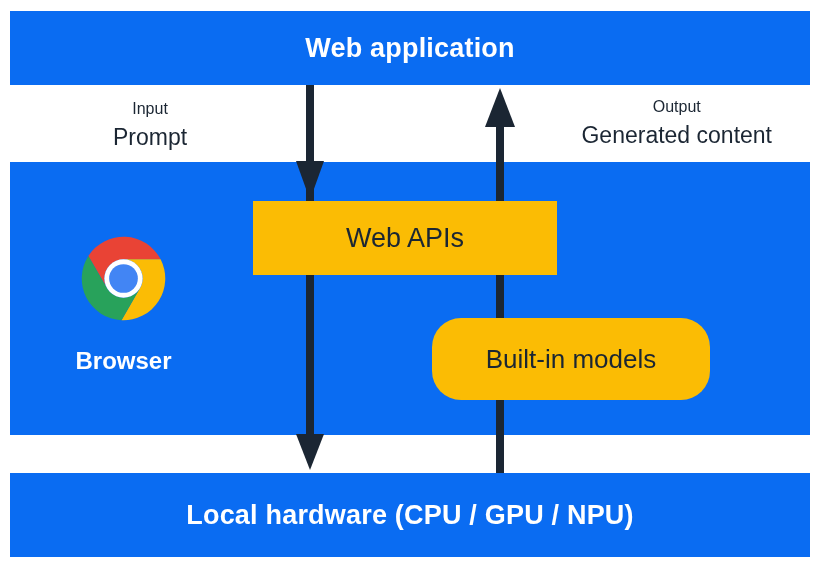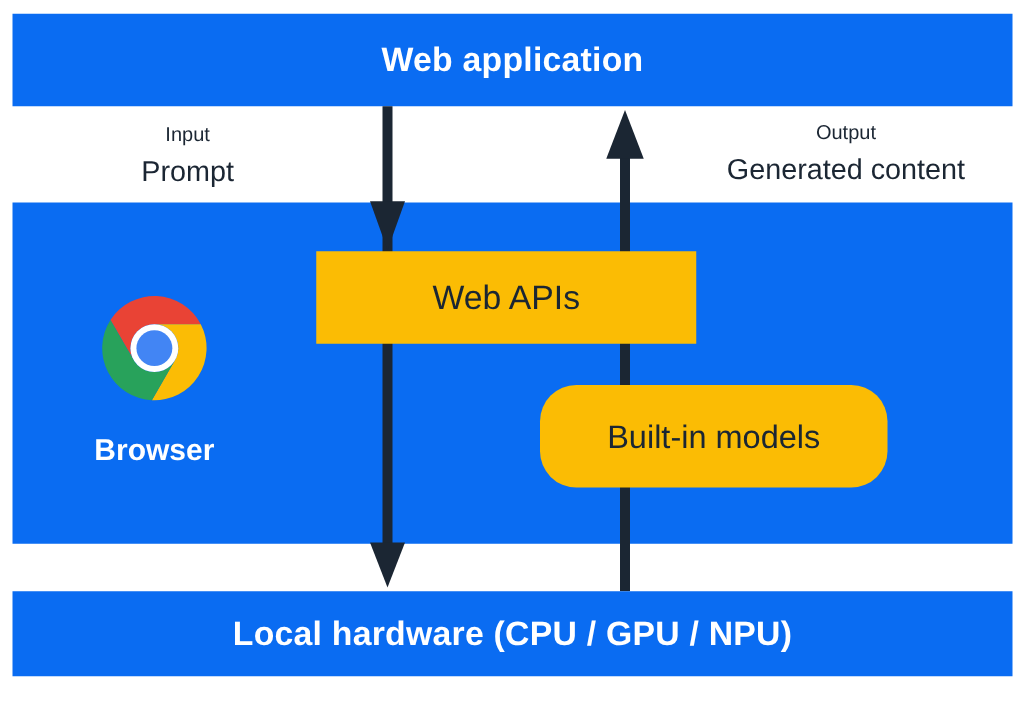--- a/index.html
+++ b/index.html
@@ -15,42 +15,42 @@
   html,body{margin:0;padding:0;background:#fff;}
   .canvas{
     position:relative;width:820px;height:566px;background:#fff;overflow:hidden;
     font-family:"Liberation Sans",sans-serif;
   }
   .bar{
     position:absolute;left:10px;width:800px;background:var(--section-blue);
     display:flex;align-items:center;justify-content:center;
   }
   .top-bar{top:11px;height:74px;}
-  .bottom-bar{top:473px;height:68px;}
+  .bottom-bar{top:473px;height:84px;}
   .bar-label{
     color:var(--text-white);font-weight:bold;font-size:27px;letter-spacing:.2px;
   }
   .mid-section{
     position:absolute;left:10px;top:162px;width:800px;height:273px;
     background:var(--section-blue);
   }
   .io-block{position:absolute;color:var(--ink-navy);}
   .io-block.input{left:113px;top:96px;text-align:left;}
   .io-block.output{right:48px;top:94px;text-align:right;}
   .io-caption{font-size:16px;font-weight:400;line-height:25px;text-align:center;}
   .io-value{font-size:23px;font-weight:normal;line-height:27px;margin-top:3px;}
   .arrows{position:absolute;left:0;top:0;pointer-events:none;}
   .arrow-shape{fill:var(--ink-navy);}
   .yellow-box{
     position:absolute;background:var(--accent-yellow);
     display:flex;flex-direction:column;align-items:center;justify-content:center;
     color:var(--ink-navy);font-weight:normal;text-align:center;
   }
   .web-apis-box{left:253px;top:201px;width:304px;height:74px;font-size:27px;}
-  .builtin-box{left:432px;top:308px;width:278px;height:82px;font-size:26px;line-height:34px;border-radius:29px;}
+  .builtin-box{left:432px;top:318px;width:278px;height:82px;font-size:26px;line-height:34px;border-radius:29px;}
   .chrome-logo{position:absolute;left:80px;top:235px;width:87px;height:87px;}
   .chrome-red{fill:var(--chrome-red);}
   .chrome-yellow{fill:var(--chrome-yellow);}
   .chrome-green{fill:var(--chrome-green);}
   .chrome-ring{fill:#ffffff;}
   .chrome-center{fill:var(--chrome-blue);}
   .browser-label{
     position:absolute;left:48px;top:347px;width:151px;text-align:center;
     color:var(--text-white);font-weight:bold;font-size:24px;
   }

